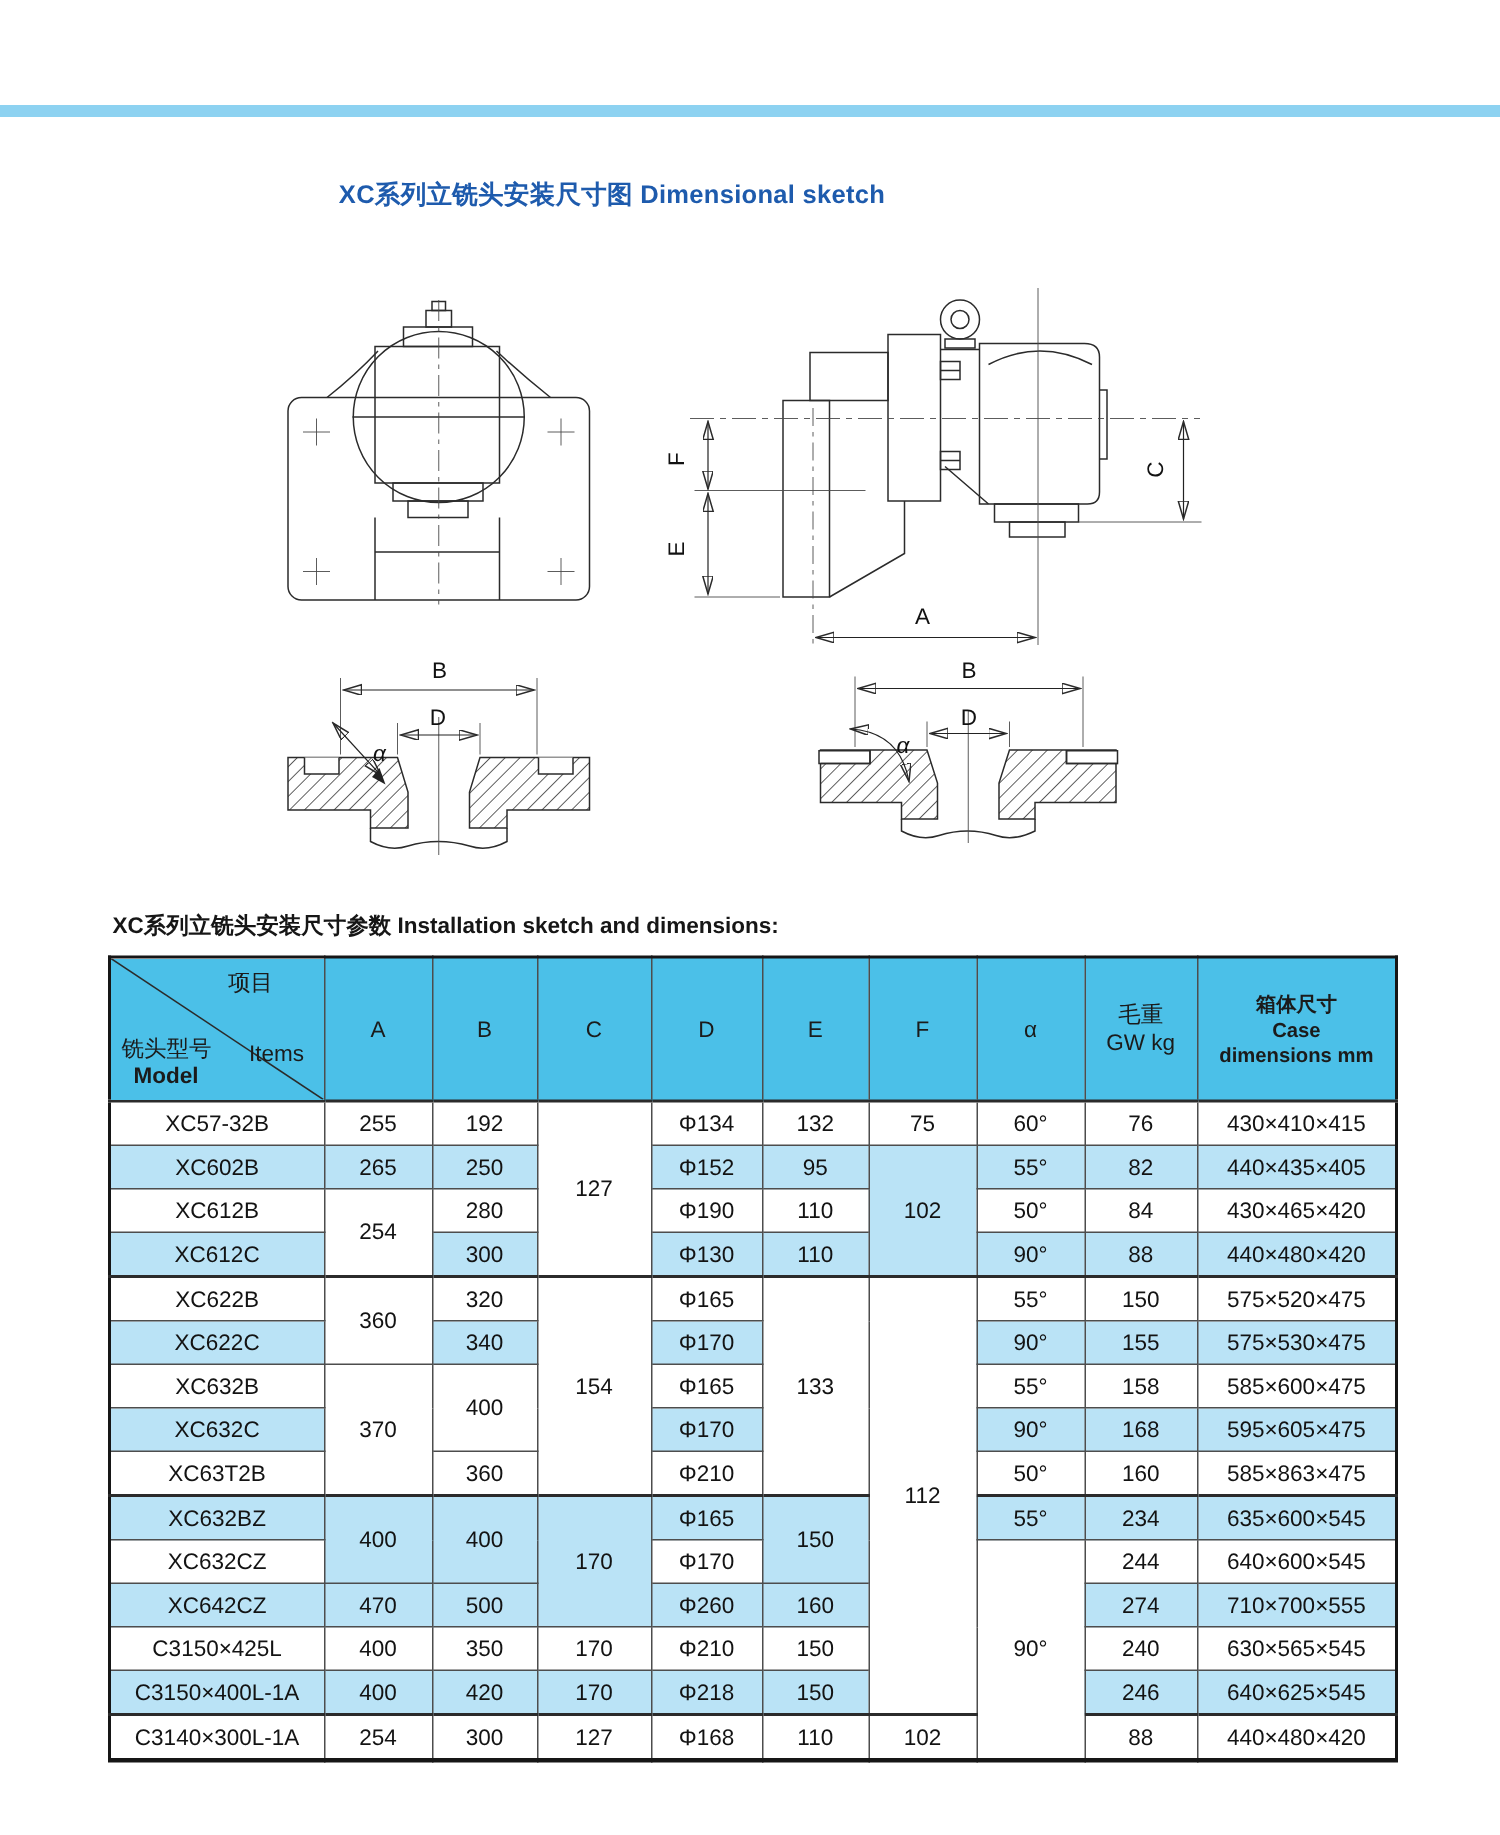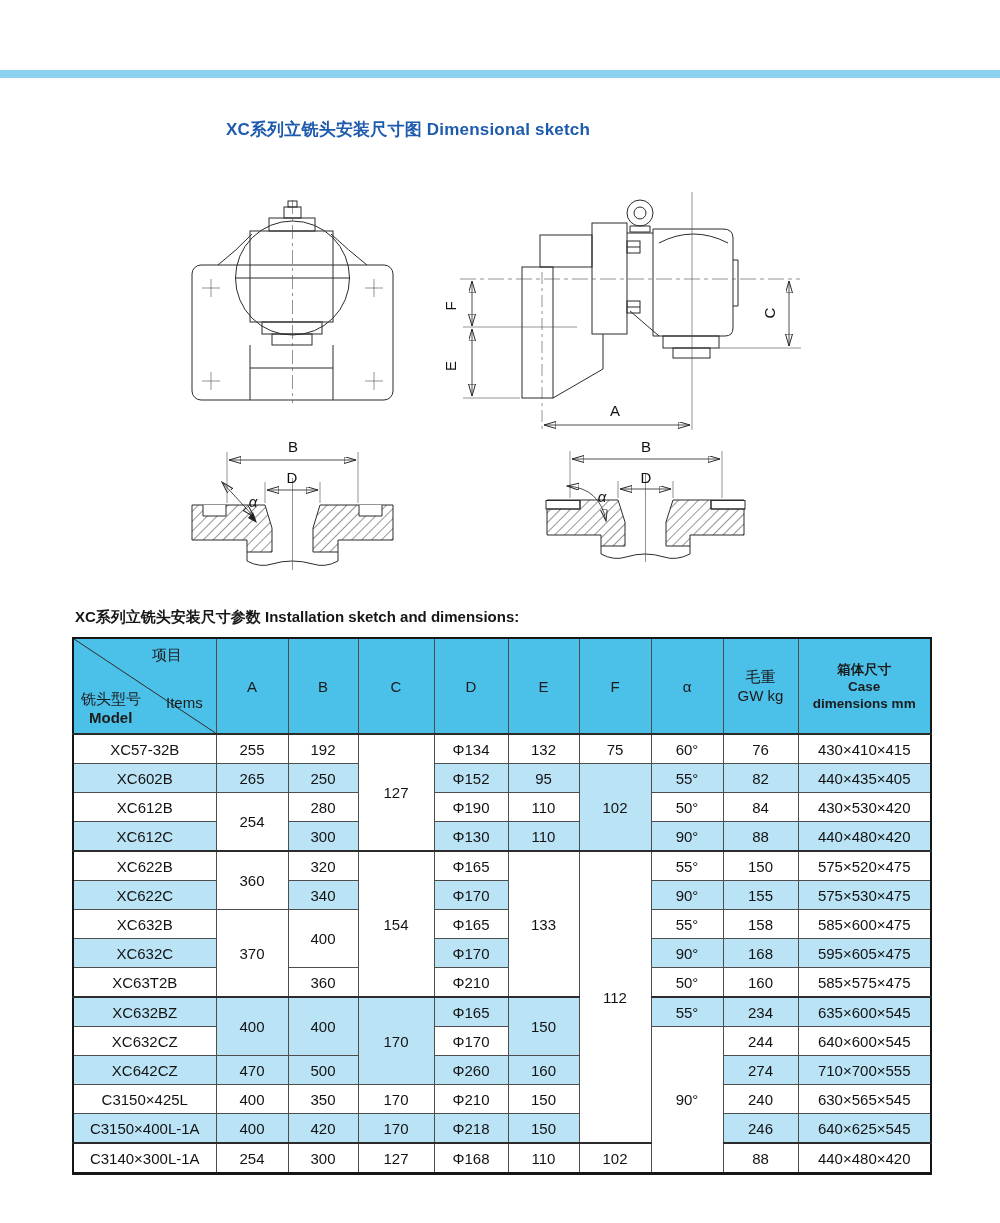--- a/index.html
+++ b/index.html
@@ -236,21 +236,21 @@
         <td>440×435×405</td>
       </tr>
       <tr>
         <td>XC612B</td>
         <td rowspan="2" class="merged">254</td>
         <td>280</td>
         <td>Φ190</td>
         <td>110</td>
         <td>50°</td>
         <td>84</td>
-        <td>430×530×420</td>
+        <td>430×465×420</td>
       </tr>
       <tr class="shade">
         <td>XC612C</td>
         <td>300</td>
         <td>Φ130</td>
         <td>110</td>
         <td>90°</td>
         <td>88</td>
         <td>440×480×420</td>
       </tr>
@@ -289,21 +289,21 @@
         <td>90°</td>
         <td>168</td>
         <td>595×605×475</td>
       </tr>
       <tr>
         <td>XC63T2B</td>
         <td>360</td>
         <td>Φ210</td>
         <td>50°</td>
         <td>160</td>
-        <td>585×575×475</td>
+        <td>585×863×475</td>
       </tr>
       <tr class="shade">
         <td>XC632BZ</td>
         <td rowspan="2" class="merged">400</td>
         <td rowspan="2" class="merged">400</td>
         <td rowspan="3" class="merged">170</td>
         <td>Φ165</td>
         <td rowspan="2" class="merged">150</td>
         <td>55°</td>
         <td>234</td>

